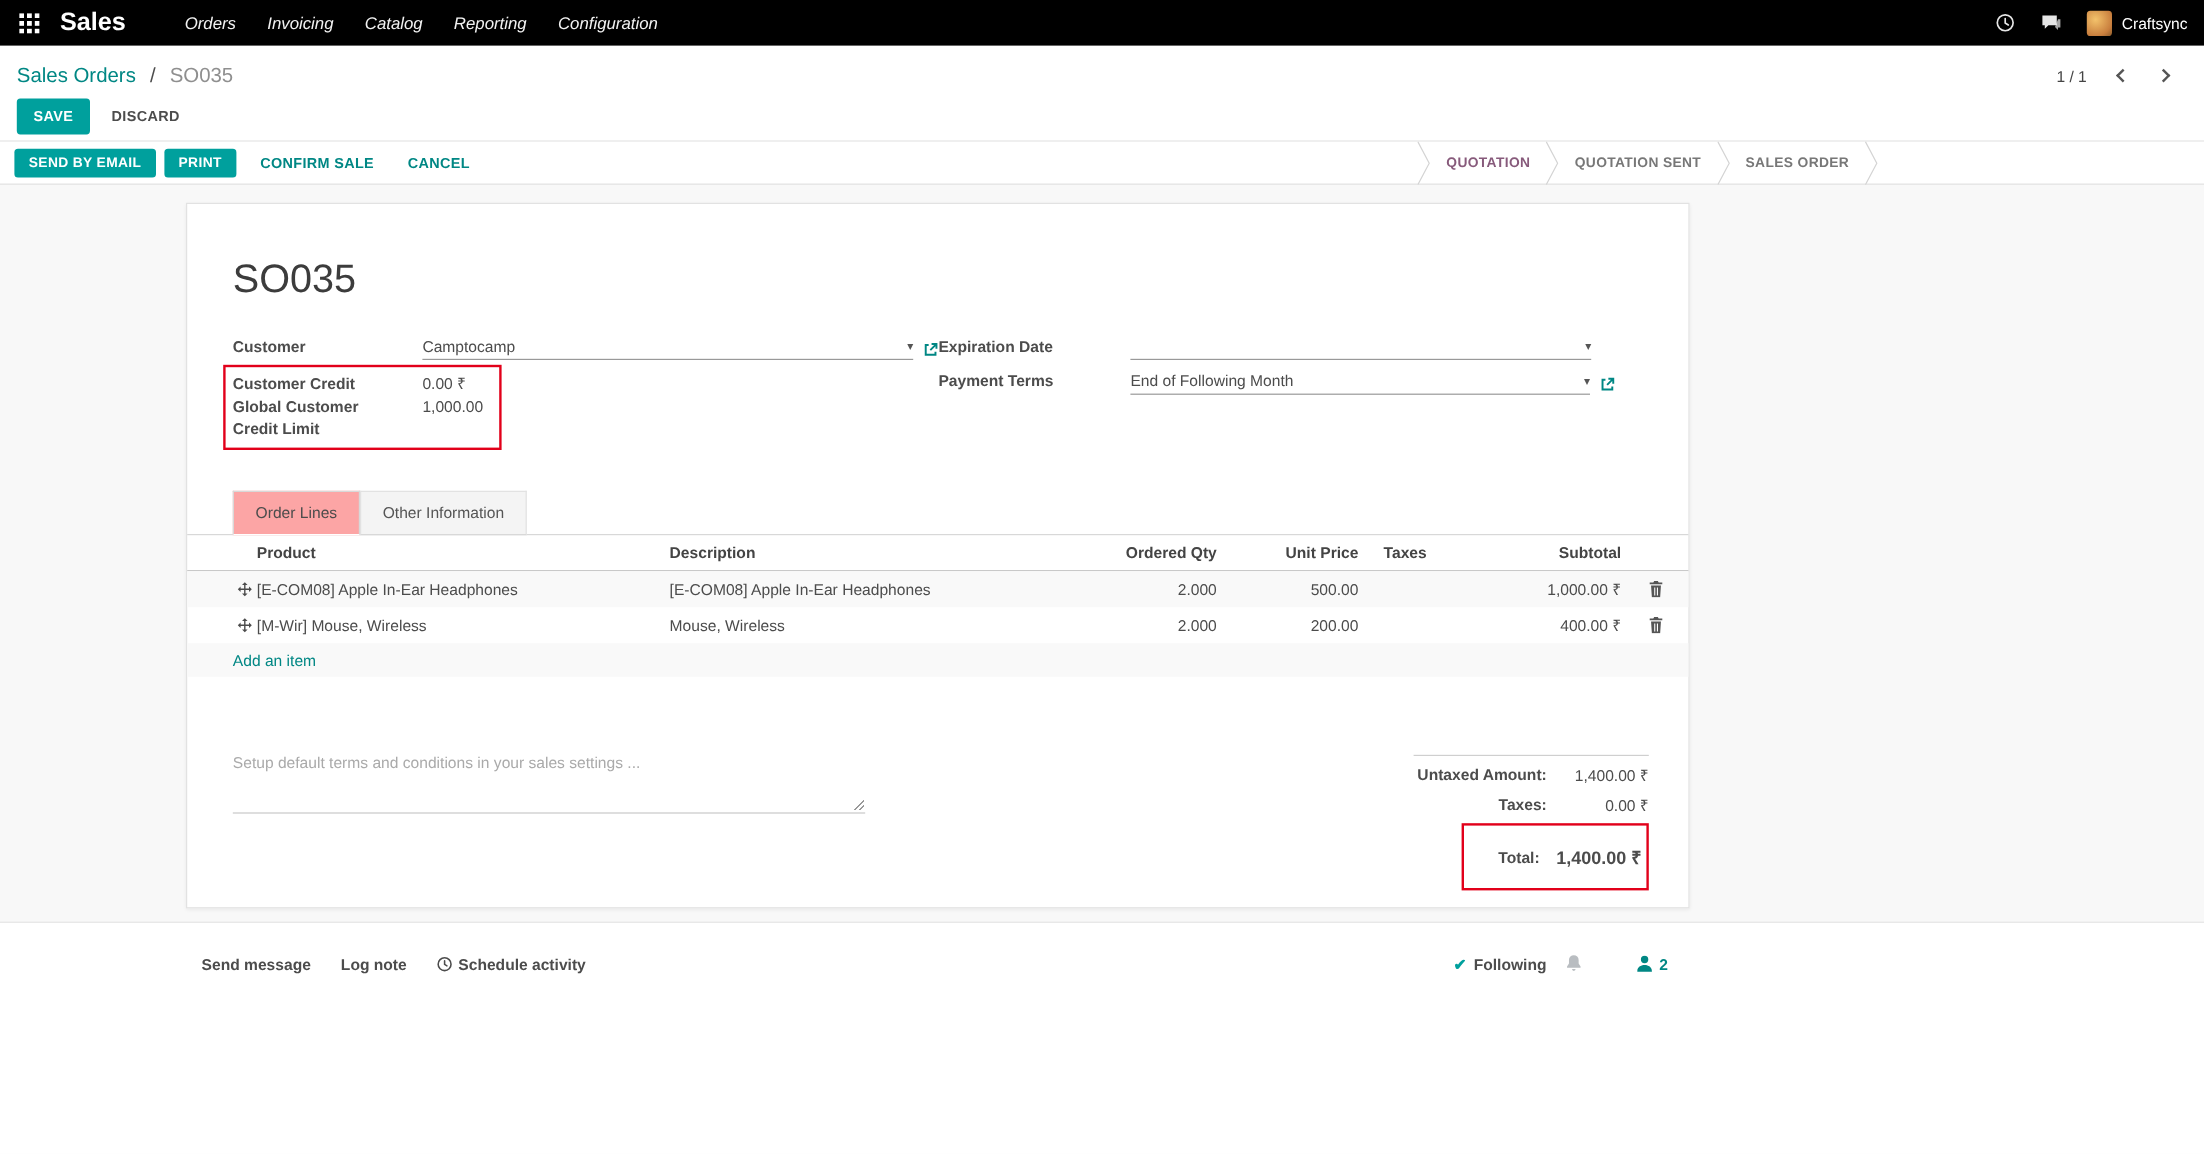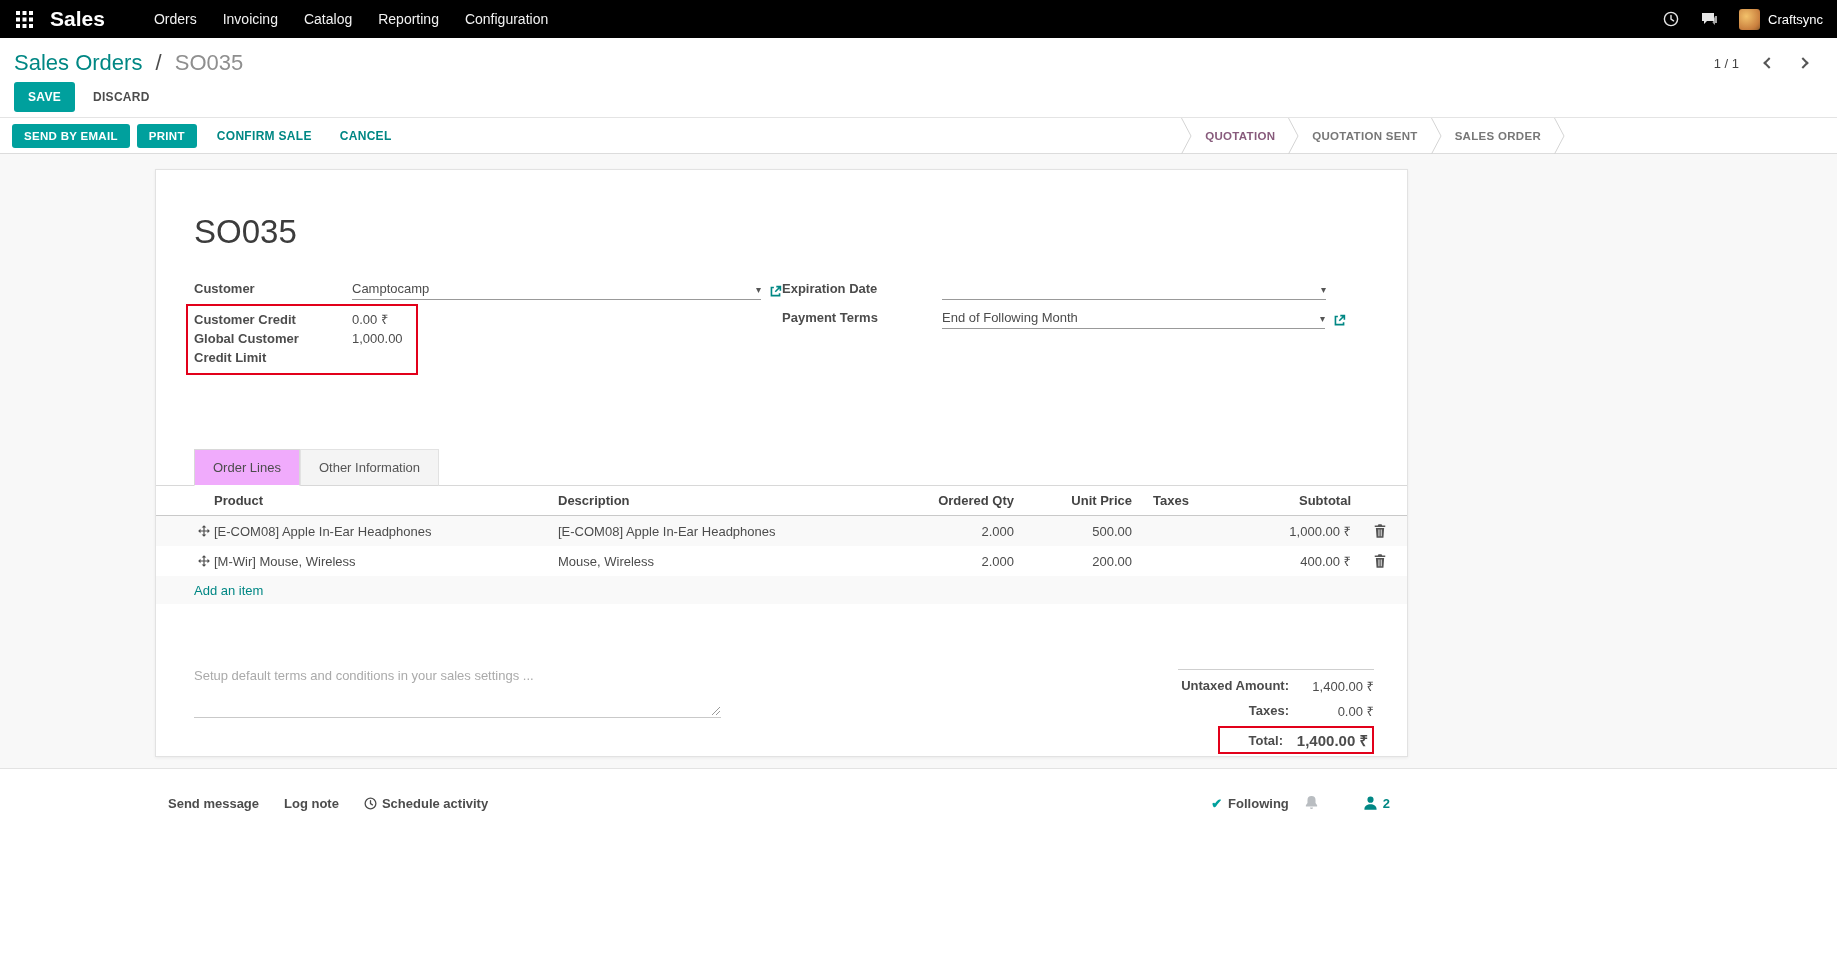--- a/index.html
+++ b/index.html
@@ -12,31 +12,31 @@
   }
 
   
   .navbar {
     height: 38px; background: #000000; display: flex; align-items: center;
     padding: 0 10px; color: #fff; position: relative;
   }
   .apps-grid { width: 28px; height: 28px; display: flex; align-items: center; justify-content: center; cursor: pointer; }
   .app-name { font-size: 21px; font-weight: 700; margin: 0 36px 0 12px; }
   .nav-menu { display: flex; height: 100%; }
-  .nav-item { display: flex; align-items: center; padding: 11px 13px; font-size: 14px; color: rgba(255,255,255,0.95); cursor: pointer; }
+  .nav-item { display: flex; align-items: center; padding: 11px 13px; font-size: 14px; color: rgba(255,255,255,0.95); cursor: pointer; font-style: italic; }
   .nav-right { margin-left: auto; display: flex; align-items: center; }
   .nav-icon-btn { padding: 0 11px; display: flex; align-items: center; cursor: pointer; height: 38px; }
   .avatar { width: 21px; height: 21px; border-radius: 3px; margin: 0 8px 0 10px;
     background: radial-gradient(circle at 35% 35%, #f3c26b, #c97f3e 70%, #8a5a2a); }
   .user-name { font-size: 13px; margin-right: 4px; color: #fff; }
 
   
   .control-panel { padding: 12px 14px 0 14px; background: #fff; }
   .cp-top { display: flex; align-items: center; justify-content: space-between; height: 26px; }
-  .breadcrumb { font-size: 22px; text-align: center; }
+  .breadcrumb { font-size: 17px; text-align: center; }
   .bc-link { color: #008784; cursor: pointer; }
   .bc-sep { color: #4c4c4c; margin: 0 7px; }
   .bc-current { color: #8f8f8f; }
   .pager { display: flex; align-items: center; margin-right: 16px; font-size: 13px; color: #444; }
   .pager-count { margin-right: 26px; }
   .chev { display: inline-block; width: 8px; height: 8px; border-top: 2px solid #555; border-right: 2px solid #555; cursor: pointer; }
   .chev-left { transform: rotate(-135deg); margin-right: 26px; }
   .chev-right { transform: rotate(45deg); }
   .cp-buttons { margin-top: 10px; padding-bottom: 10px; display: flex; align-items: center; height: 31px; }
   .btn { font-size: 12px; font-weight: 700; letter-spacing: .3px; border: none; cursor: pointer; font-family: "Liberation Sans", sans-serif; }
@@ -79,21 +79,21 @@
   .ext-link { margin-left: 8px; padding-bottom: 2px; cursor: pointer; display: flex; align-items: flex-end; }
 
   .credit-box { margin: 4px 0 0 -8px; width: 232px; border: 2px solid #e2001a; padding: 4px 6px 6px 6px; }
   .crow { display: flex; }
   .clabel { width: 158px; padding-right: 40px; font-weight: 700; font-size: 13px; line-height: 19px; }
   .cval { font-size: 13px; line-height: 19px; }
 
   
   .tabs { display: flex; margin-top: 34px; padding-left: 38px; border-bottom: 1px solid #d8d8d8; align-items: flex-end; }
   .tab { padding: 10px 18px; font-size: 13px; cursor: pointer; border: 1px solid transparent; margin-bottom: -1px; }
-  .tab-active { background: #f0abfc; border-color: #d8d8d8 #d8d8d8 #fff #d8d8d8; color: #4c4c4c; margin-top: 40px; }
+  .tab-active { background: #fca5a5; border-color: #d8d8d8 #d8d8d8 #fff #d8d8d8; color: #4c4c4c; }
   .tab-inactive { background: #f4f4f4; border-color: #e2e2e2 #e2e2e2 #d8d8d8 #e2e2e2; color: #555; }
 
   
   .orow { display: grid; grid-template-columns: 58px 344px 380px 76px 118px 100px 119px 58px; align-items: center; height: 30px; font-size: 13px; }
   .orow-head { font-weight: 700; border-bottom: 1px solid #c9c9c9; color: #444; }
   .cell-r { text-align: right; }
   .cell-taxes { padding-left: 21px; }
   .cell-handle { padding-left: 41px; display: flex; align-items: center; cursor: grab; }
   .cell-trash { display: flex; justify-content: center; cursor: pointer; }
   .row-odd { background: #f9f9f9; }
@@ -104,21 +104,21 @@
   .bottom { display: flex; justify-content: space-between; margin-top: 58px; padding: 0 33px 0 38px; }
   .terms { width: 527px; height: 56px; position: relative; border-bottom: 1px solid #c9c9c9; color: #aaa; font-size: 13px; padding-top: 6px; cursor: text; }
   .resize-grip { position: absolute; right: 1px; bottom: 2px; width: 10px; height: 10px;
     background: repeating-linear-gradient(135deg, transparent 0 2px, #999 2px 3px);
     clip-path: polygon(100% 0, 100% 100%, 0 100%); cursor: nwse-resize; }
   .totals { width: 196px; }
   .totals-body { border-top: 1px solid #cfcfcf; padding-top: 3px; margin-top: 7px; }
   .trow { display: flex; justify-content: flex-end; align-items: center; height: 25px; font-size: 13px; }
   .tlabel { font-weight: 700; }
   .tval { width: 85px; text-align: right; }
-  .total-box { border: 2px solid #e2001a; margin: 3px 0 0 40px; padding: 2px 4px; display: flex; justify-content: flex-end; align-items: center; }
+  .total-box { border: 2px solid #e2001a; margin: 3px 0 0 40px; padding: 16px 4px; display: flex; justify-content: flex-end; align-items: center; }
   .total-box .tlabel { font-size: 13px; }
   .total-box .tval { font-size: 15px; font-weight: 700; }
 
   
   .chatter-wrap { margin-top: 11px; border-top: 1px solid #e3e3e3; background: #fff; flex: 1; }
   .chatter { width: 1253px; margin-left: 155px; display: flex; justify-content: space-between; align-items: center; padding: 26px 18px 0 13px; }
   .chatter-left { display: flex; align-items: center; }
   .chatter-btn { font-size: 13px; font-weight: 700; color: #4c4c4c; cursor: pointer; margin-right: 25px; display: flex; align-items: center; gap: 5px; }
   .chatter-right { display: flex; align-items: center; }
   .follow { display: flex; align-items: center; font-size: 13px; font-weight: 700; color: #4c4c4c; gap: 6px; cursor: pointer; }

